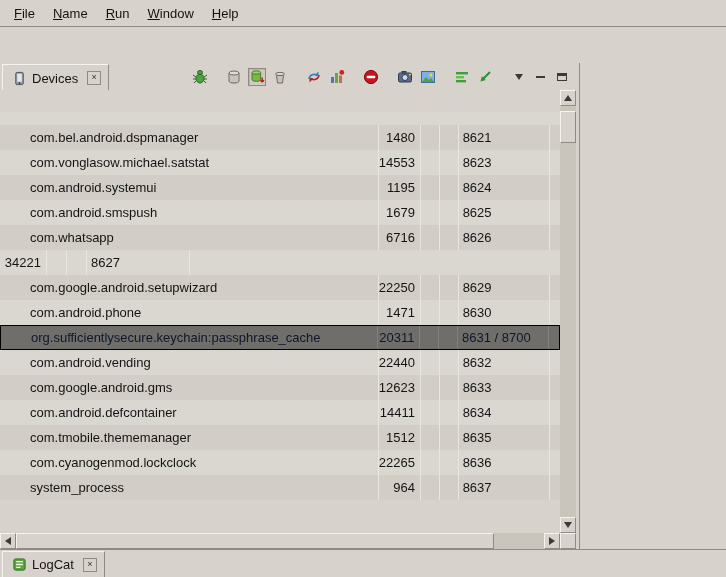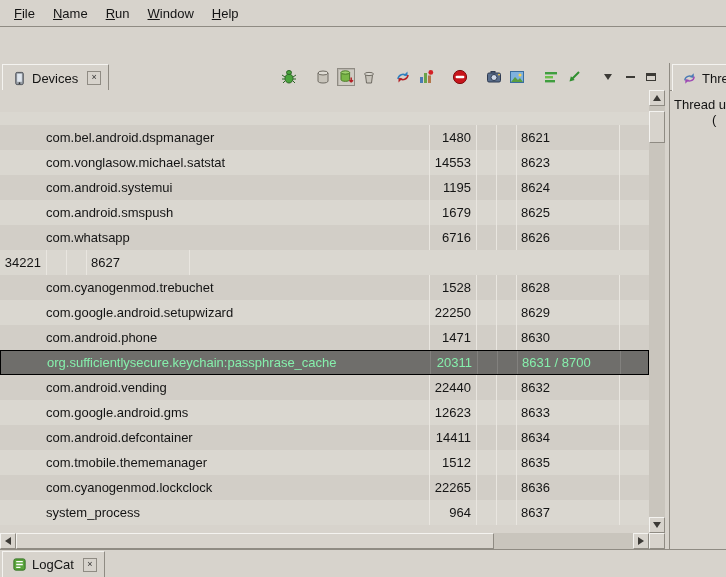--- a/index.html
+++ b/index.html
@@ -4,21 +4,21 @@
 <style>
   html,body{margin:0;padding:0;}
   .window{position:relative;width:726px;height:577px;overflow:hidden;background:#d7d3cc;
     font-family:"Liberation Sans","DejaVu Sans",sans-serif;font-size:13px;color:#141414;}
   
   .menubar{height:26px;display:flex;align-items:center;padding-left:5px;border-bottom:1px solid #8f8b83;}
   .menu-item{display:inline-block;padding:3px 9px;cursor:default;}
   .menu-item::first-letter{text-decoration:underline;}
   .toolbar-strip{height:36px;}
   
-  .main{position:absolute;top:63px;left:0;width:726px;height:486px;display:flex;}
+  .main{position:absolute;top:63px;left:0;width:580px;height:486px;display:flex;}
   .devices-panel{width:665px;position:relative;}
   .splitter{width:4px;background:#d7d3cc;}
   .threads-panel{flex:1;position:relative;border-left:1px solid #8f8b83;overflow:hidden;}
   
   .tabbar{height:27px;display:flex;align-items:center;border-bottom:1px solid #8f8b83;position:relative;}
   .view-tab{display:inline-flex;align-items:center;gap:4px;height:26px;padding:0 7px;margin-left:2px;
     background:#d7d3cc;border:1px solid #8f8b83;border-bottom:none;border-top-color:#f4f3f0;border-left-color:#f4f3f0;
     position:relative;top:1px;white-space:nowrap;}
   .tab-close{width:12px;height:12px;border:1px solid #8f8b83;font-size:9px;line-height:10px;text-align:center;margin-left:5px;color:#333;}
   .view-toolbar{margin-left:auto;display:flex;align-items:center;gap:5px;padding-right:6px;}
@@ -39,26 +39,26 @@
   .th{box-sizing:border-box;background:#d7d3cc;border:1px solid;border-color:#f4f3f0 #8f8b83 #8f8b83 #f4f3f0;
     padding:2px 6px;display:flex;align-items:center;overflow:hidden;white-space:nowrap;}
   .th.name{width:430px}.th.pid{width:47px}.th.c3{width:20px}.th.c4{width:20px}.th.port{width:103px}.th.fillh{flex:1}
   .rows{position:absolute;top:22px;left:0;right:16px;bottom:16px;overflow:hidden;}
   .rows>div:nth-child(odd){background:#dad7d0;}
   .rows>div:nth-child(even){background:#d2cec7;}
   .partial{height:13px;}
   .row{display:flex;height:25px;align-items:center;box-sizing:border-box;}
   .cell{box-sizing:border-box;height:100%;display:flex;align-items:center;border-right:1px solid #e9e6e0;
     padding:0 5px;white-space:nowrap;overflow:hidden;}
-  .cell.name{width:430px;padding-left:46px;}
+  .cell.name{width:430px;padding-left:30px;}
   .cell.pid{width:47px;justify-content:flex-end;}
   .cell.c3{width:20px}.cell.c4{width:20px}
   .cell.port{width:103px;padding-left:4px;}
   .cell.fill{flex:1;border-right:none;}
-  .rows>.row.selected{background:#6f6e6b;color:#86efac;border:1px solid #000000;}
+  .rows>.row.selected{background:#6f6e6b;color:#0f172a;border:1px solid #000000;}
   .rows>.row.selected .cell{border-right-color:#82817e;}
   
   .sb-btn{width:16px;height:16px;background:#d7d3cc;border:1px solid;border-color:#f4f3f0 #8f8b83 #8f8b83 #f4f3f0;
     box-sizing:border-box;display:flex;align-items:center;justify-content:center;flex:none;}
   .vscroll{position:absolute;top:0;right:0;width:16px;bottom:16px;background:#c9c5bd;}
   .vthumb{position:absolute;top:21px;left:0;width:16px;height:32px;background:#d7d3cc;border:1px solid;
     border-color:#f4f3f0 #8f8b83 #8f8b83 #f4f3f0;box-sizing:border-box;}
   .vscroll .down{position:absolute;bottom:0;left:0;}
   .hscroll{position:absolute;left:0;right:16px;bottom:0;height:16px;background:#c9c5bd;display:flex;}
   .hthumb{width:478px;background:#d7d3cc;border:1px solid;border-color:#f4f3f0 #8f8b83 #8f8b83 #f4f3f0;box-sizing:border-box;}
@@ -243,28 +243,20 @@
             <div class="cell c3"></div>
               <div class="cell c4"></div>
             <div class="cell port">8626</div>
             <div class="cell fill"></div>
           </div>
           <div class="row">
             <div class="cell pid">34221</div>
             <div class="cell c3"></div>
               <div class="cell c4"></div>
             <div class="cell port">8627</div>
-            <div class="cell fill"></div>
-          </div>
-          <div class="row">
-            <div class="cell name">com.cyanogenmod.trebuchet</div>
-            <div class="cell pid">1528</div>
-            <div class="cell c3"></div>
-              <div class="cell c4"></div>
-            <div class="cell port">8628</div>
             <div class="cell fill"></div>
           </div>
           <div class="row">
             <div class="cell name">com.google.android.setupwizard</div>
             <div class="cell pid">22250</div>
             <div class="cell c3"></div>
               <div class="cell c4"></div>
             <div class="cell port">8629</div>
             <div class="cell fill"></div>
           </div>

